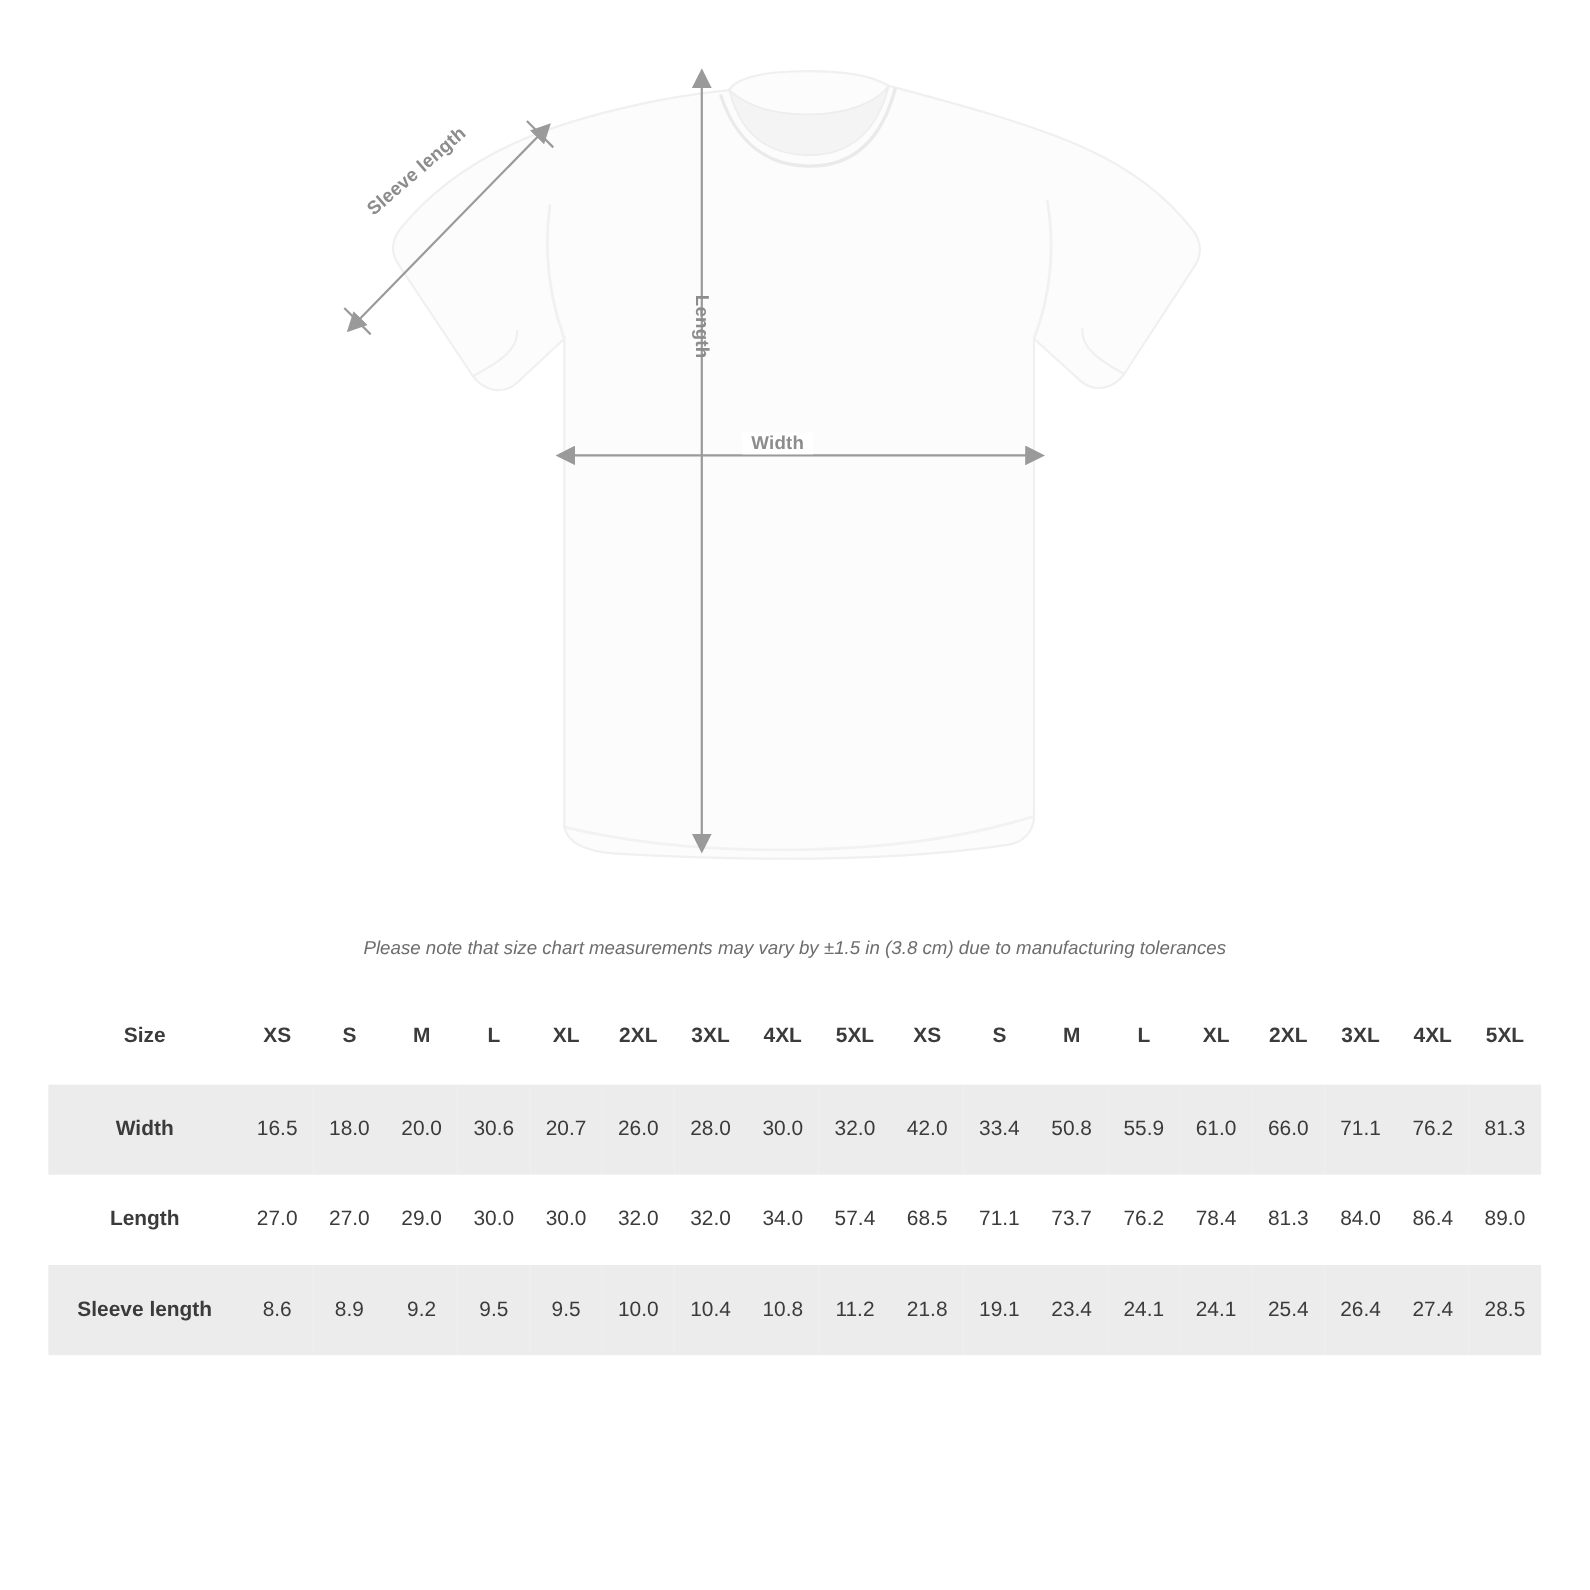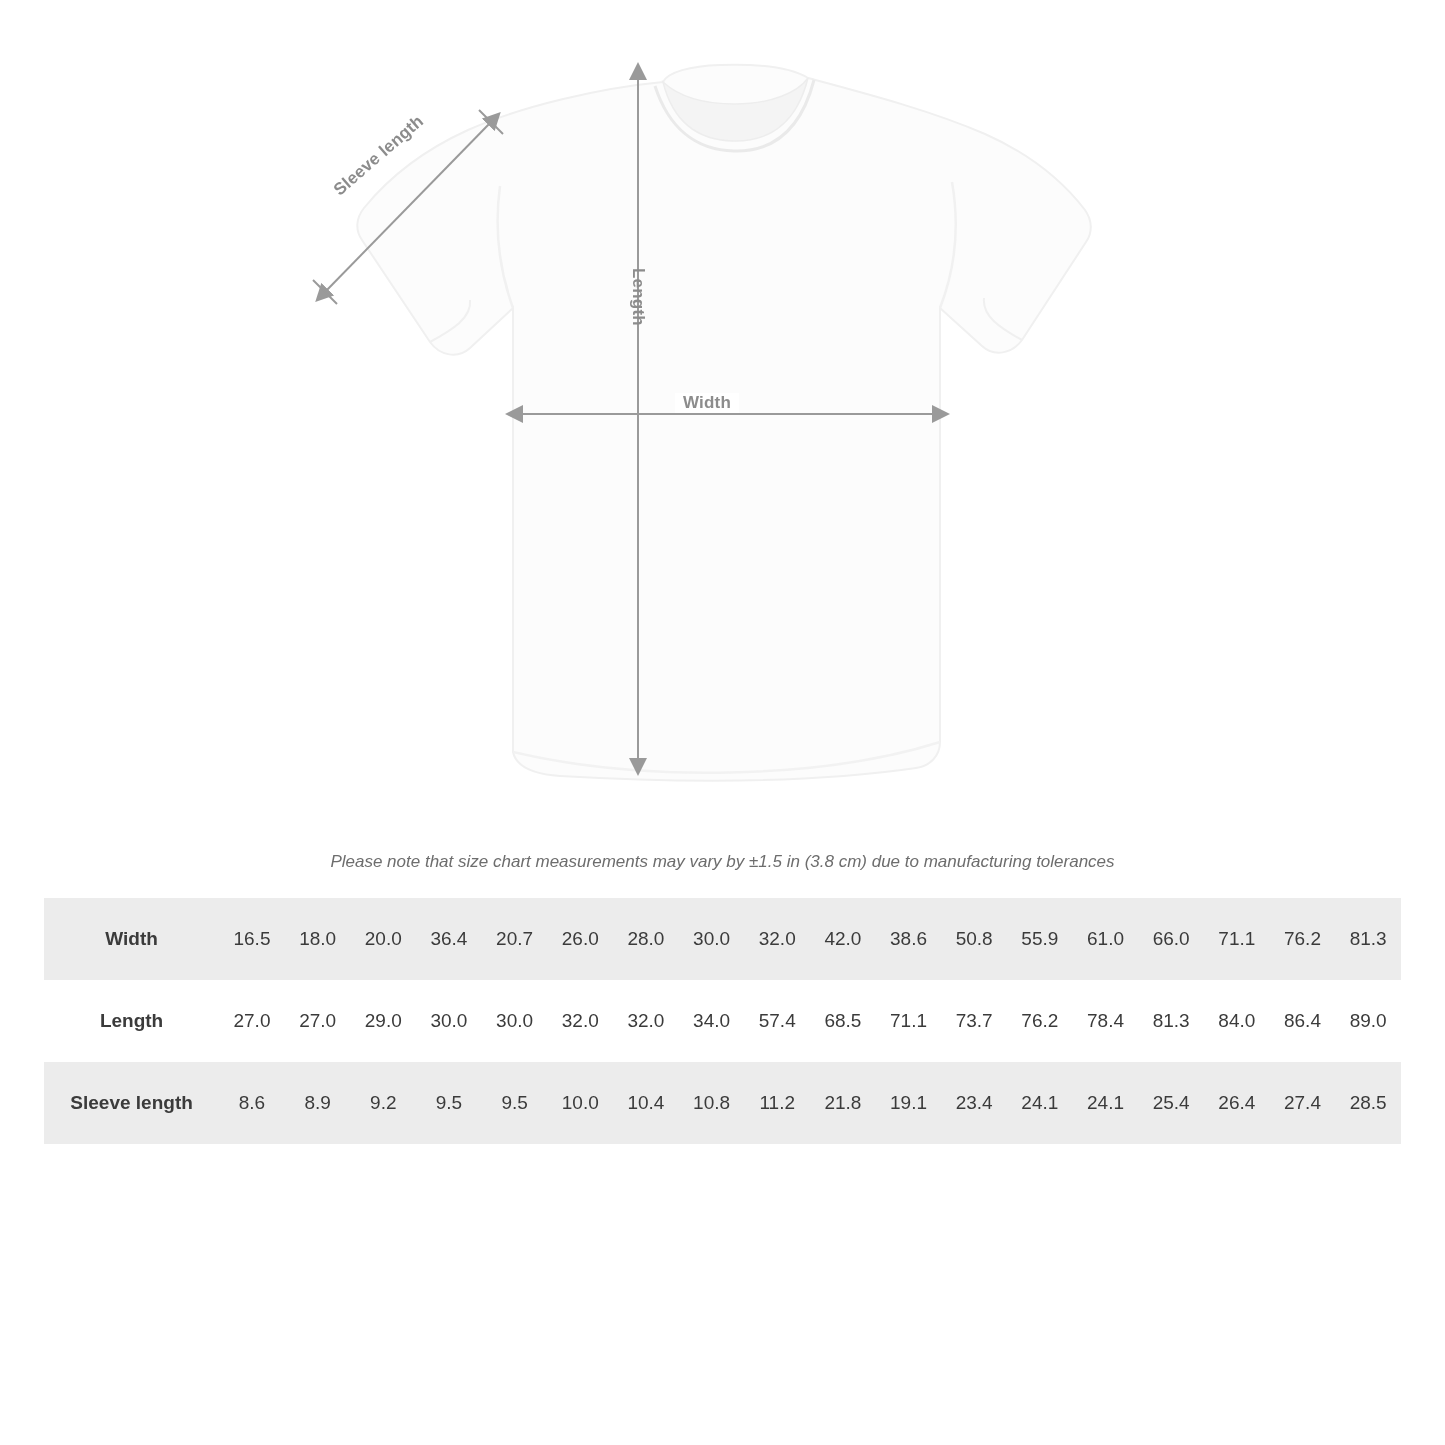--- a/index.html
+++ b/index.html
@@ -230,34 +230,55 @@
         <col style="width:65.6px">
           <col style="width:65.6px">
           <col style="width:65.6px">
         <col style="width:65.6px">
           <col style="width:65.6px">
           <col style="width:65.6px">
       </colgroup>
       <tbody>
 
 
+        <tr class="size-head">
+          <td class="row-head">Size</td>
+          <td class="cell">XS</td>
+          <td class="cell">S</td>
+          <td class="cell">M</td>
+          <td class="cell">L</td>
+          <td class="cell">XL</td>
+          <td class="cell">2XL</td>
+          <td class="cell">3XL</td>
+          <td class="cell">4XL</td>
+          <td class="cell">5XL</td>
+          <td class="cell">XS</td>
+          <td class="cell">S</td>
+          <td class="cell">M</td>
+          <td class="cell">L</td>
+          <td class="cell">XL</td>
+          <td class="cell">2XL</td>
+          <td class="cell">3XL</td>
+          <td class="cell">4XL</td>
+          <td class="cell">5XL</td>
+        </tr>
 
         <tr class="data-row shaded">
           <td class="row-head">Width</td>
           <td class="cell">16.5</td>
           <td class="cell">18.0</td>
           <td class="cell">20.0</td>
-          <td class="cell">36.4</td>
+          <td class="cell">30.6</td>
           <td class="cell">20.7</td>
           <td class="cell">26.0</td>
           <td class="cell">28.0</td>
           <td class="cell">30.0</td>
           <td class="cell">32.0</td>
           <td class="cell">42.0</td>
-          <td class="cell">38.6</td>
+          <td class="cell">33.4</td>
           <td class="cell">50.8</td>
           <td class="cell">55.9</td>
           <td class="cell">61.0</td>
           <td class="cell">66.0</td>
           <td class="cell">71.1</td>
           <td class="cell">76.2</td>
           <td class="cell">81.3</td>
         </tr>
 
         <tr class="data-row plain">

